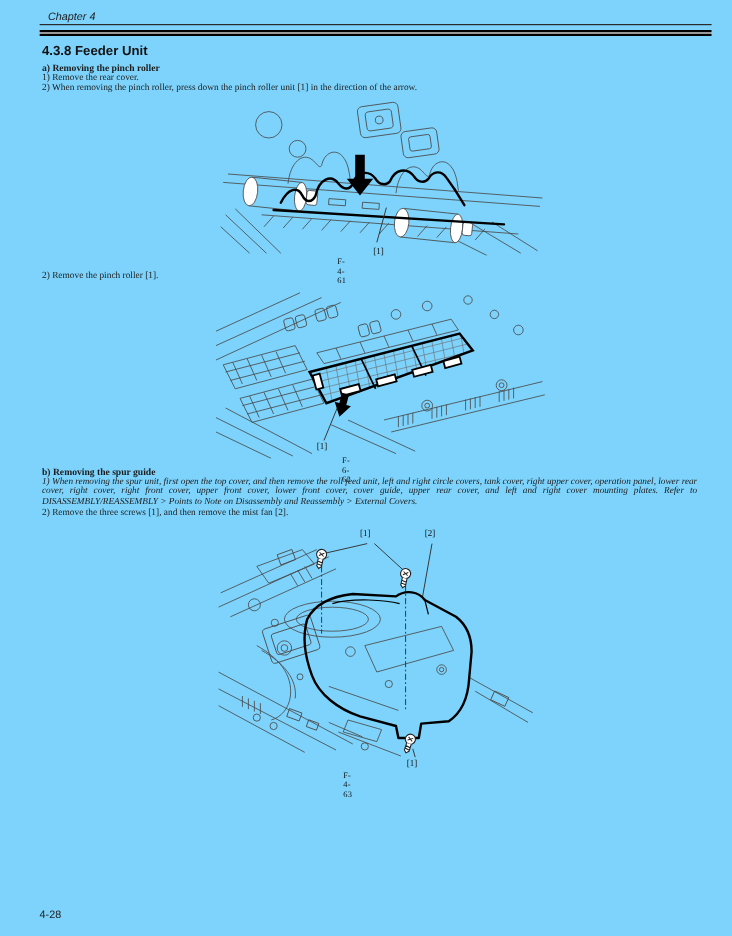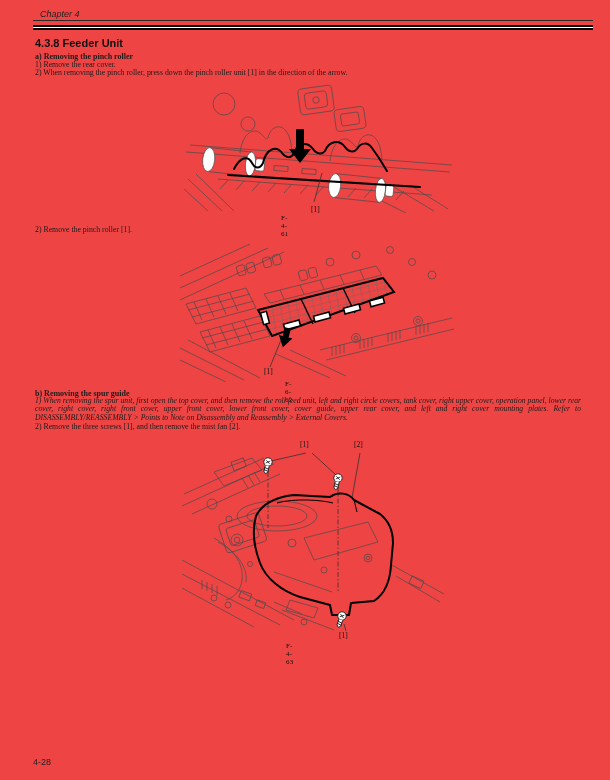--- a/index.html
+++ b/index.html
@@ -1,16 +1,16 @@
 <!DOCTYPE html>
 <html><head>
 <meta charset="utf-8">
 <style>
   html,body{margin:0;padding:0;background:#e8e8e8;}
-  .page{position:relative;width:610px;height:780px;background:#ef4444;overflow:hidden;
+  .page{position:relative;width:610px;height:780px;background:#7dd3fc;overflow:hidden;
         font-family:"Liberation Serif", serif;color:#1c1c1c;}
   .abs{position:absolute;}
   .chapter{left:40px;top:9px;font-family:"Liberation Sans",sans-serif;
            font-style:italic;font-size:9px;color:#222;}
   .rule-thin{left:33px;top:20px;width:560px;height:1px;background:#2a2a2a;}
   .rule-double{left:33px;top:25px;width:560px;height:1px;
                border-top:2px solid #000;border-bottom:2px solid #000;background:#fff;}
   .doc-title{left:35px;top:37px;font-family:"Liberation Sans",sans-serif;
              font-weight:bold;font-size:11px;color:#111;}
   .sub-heading{font-weight:bold;font-size:8px;}

